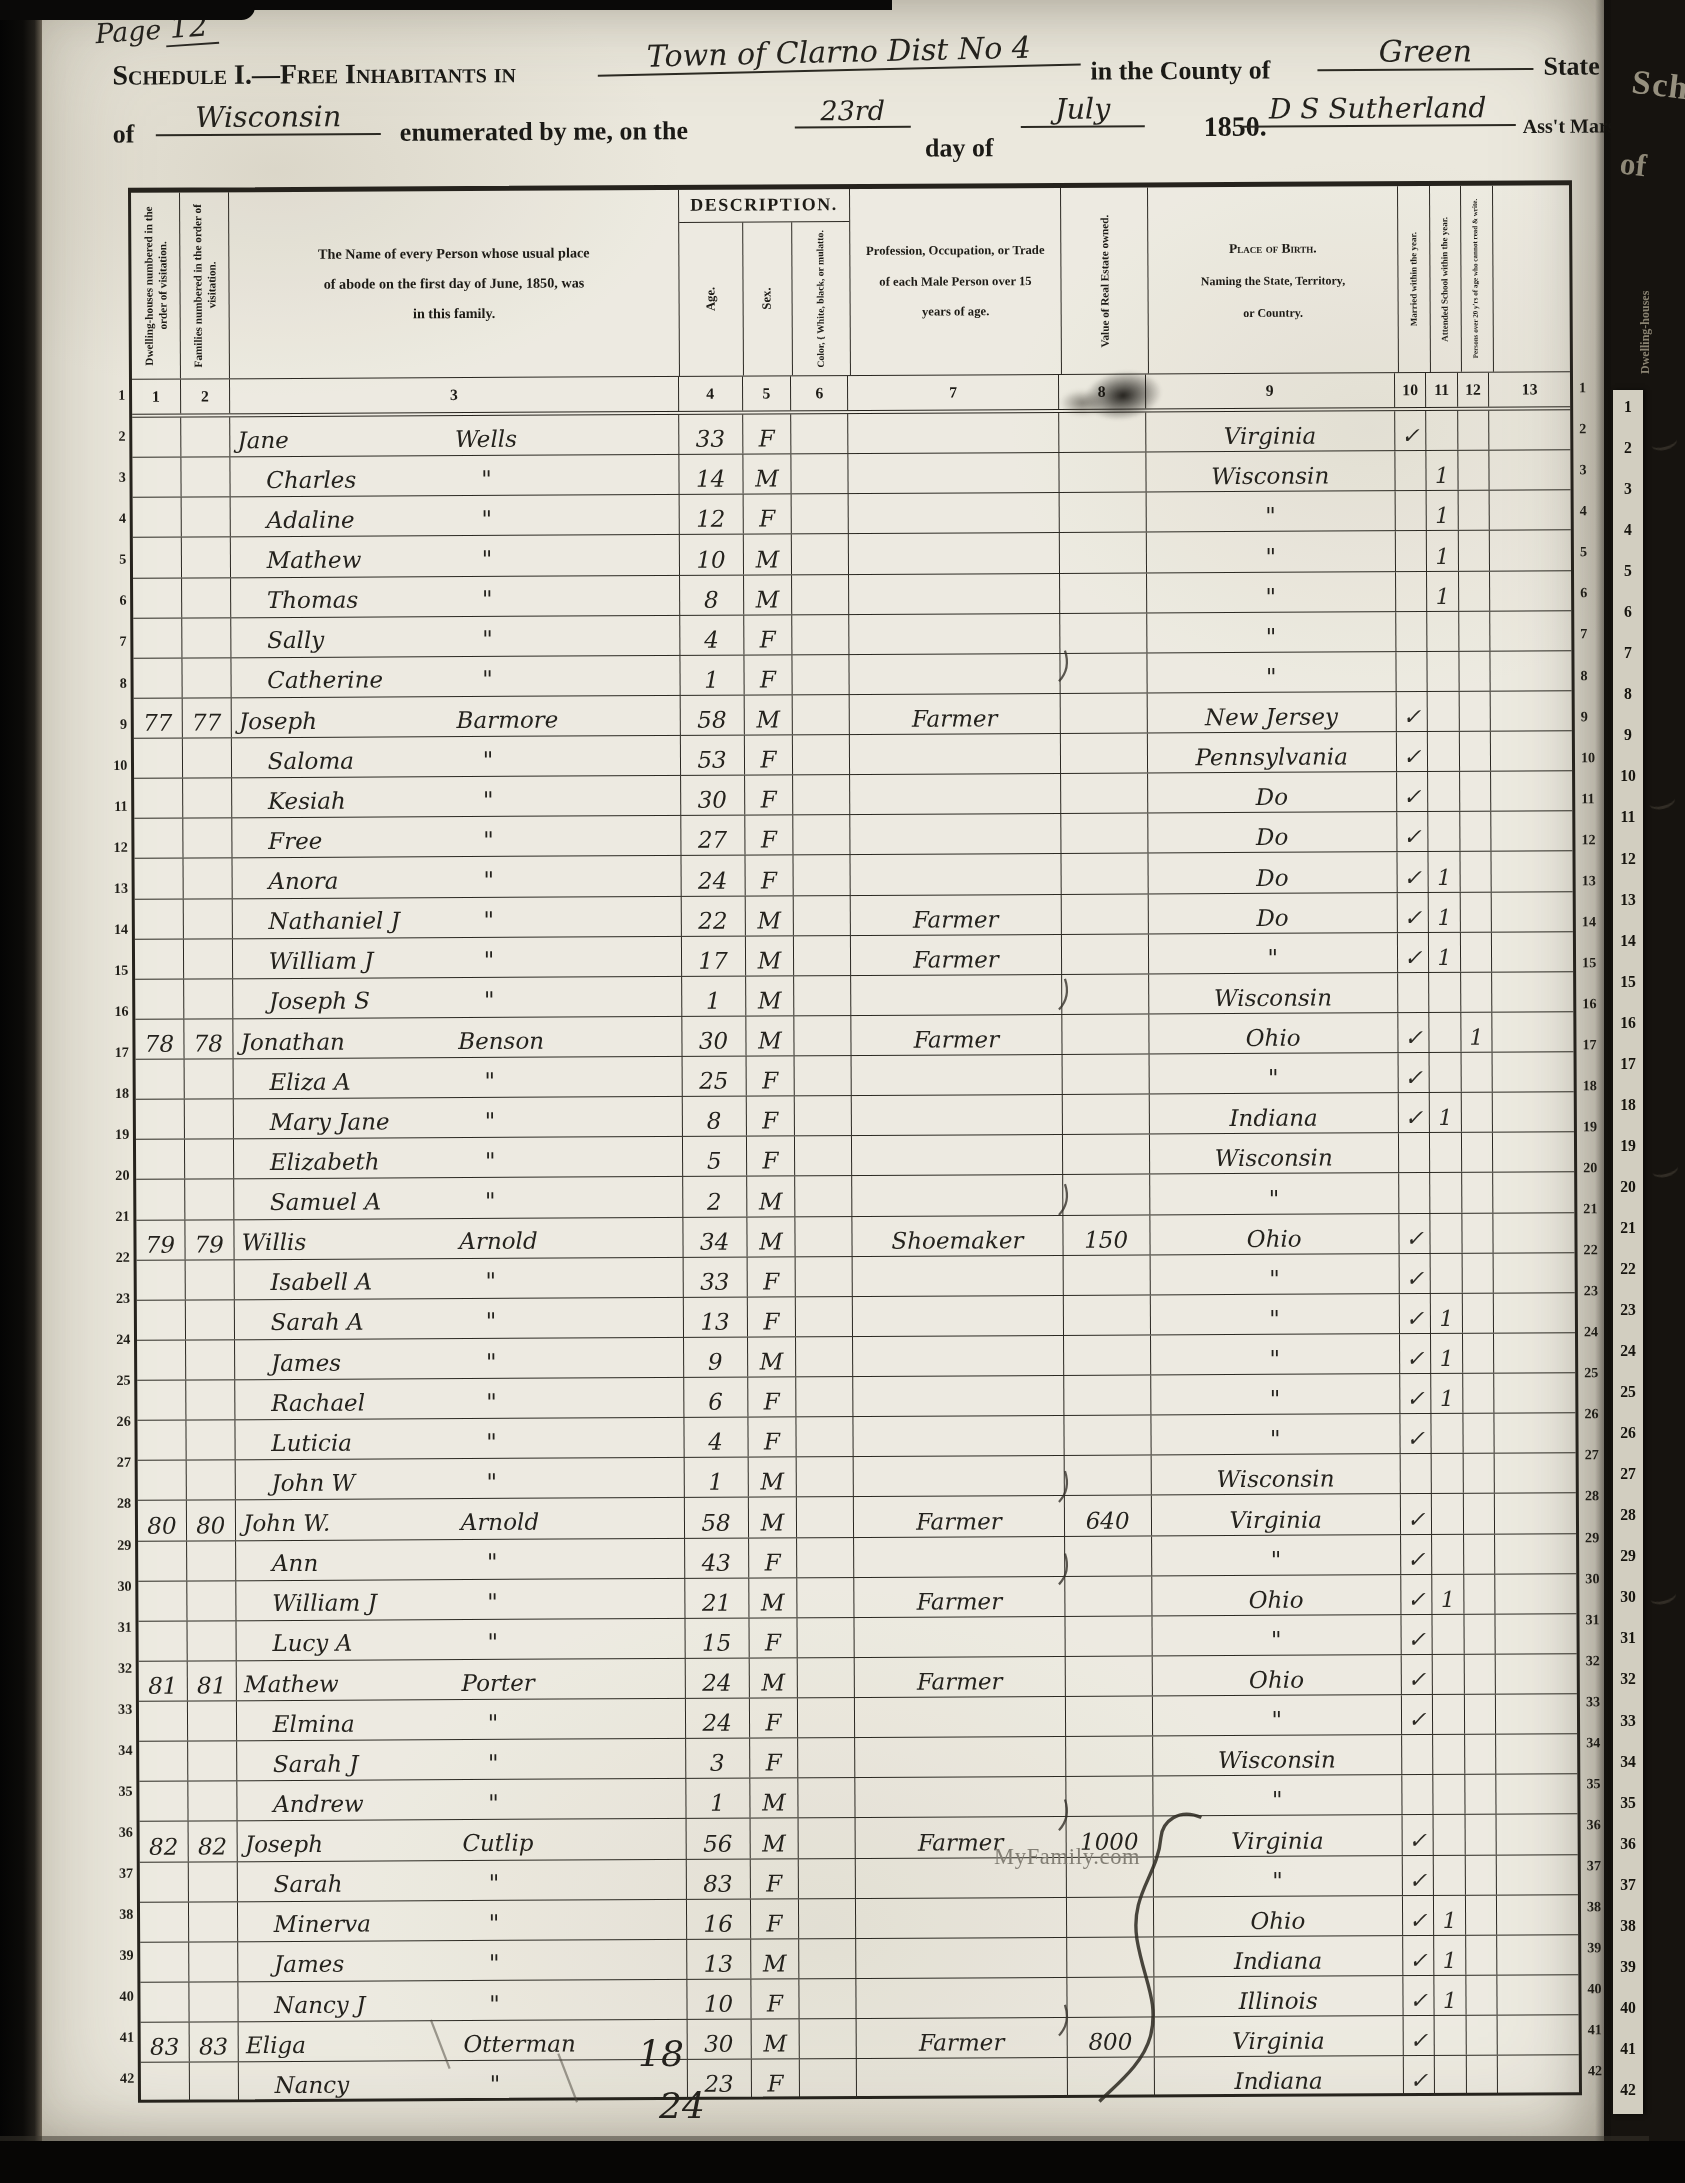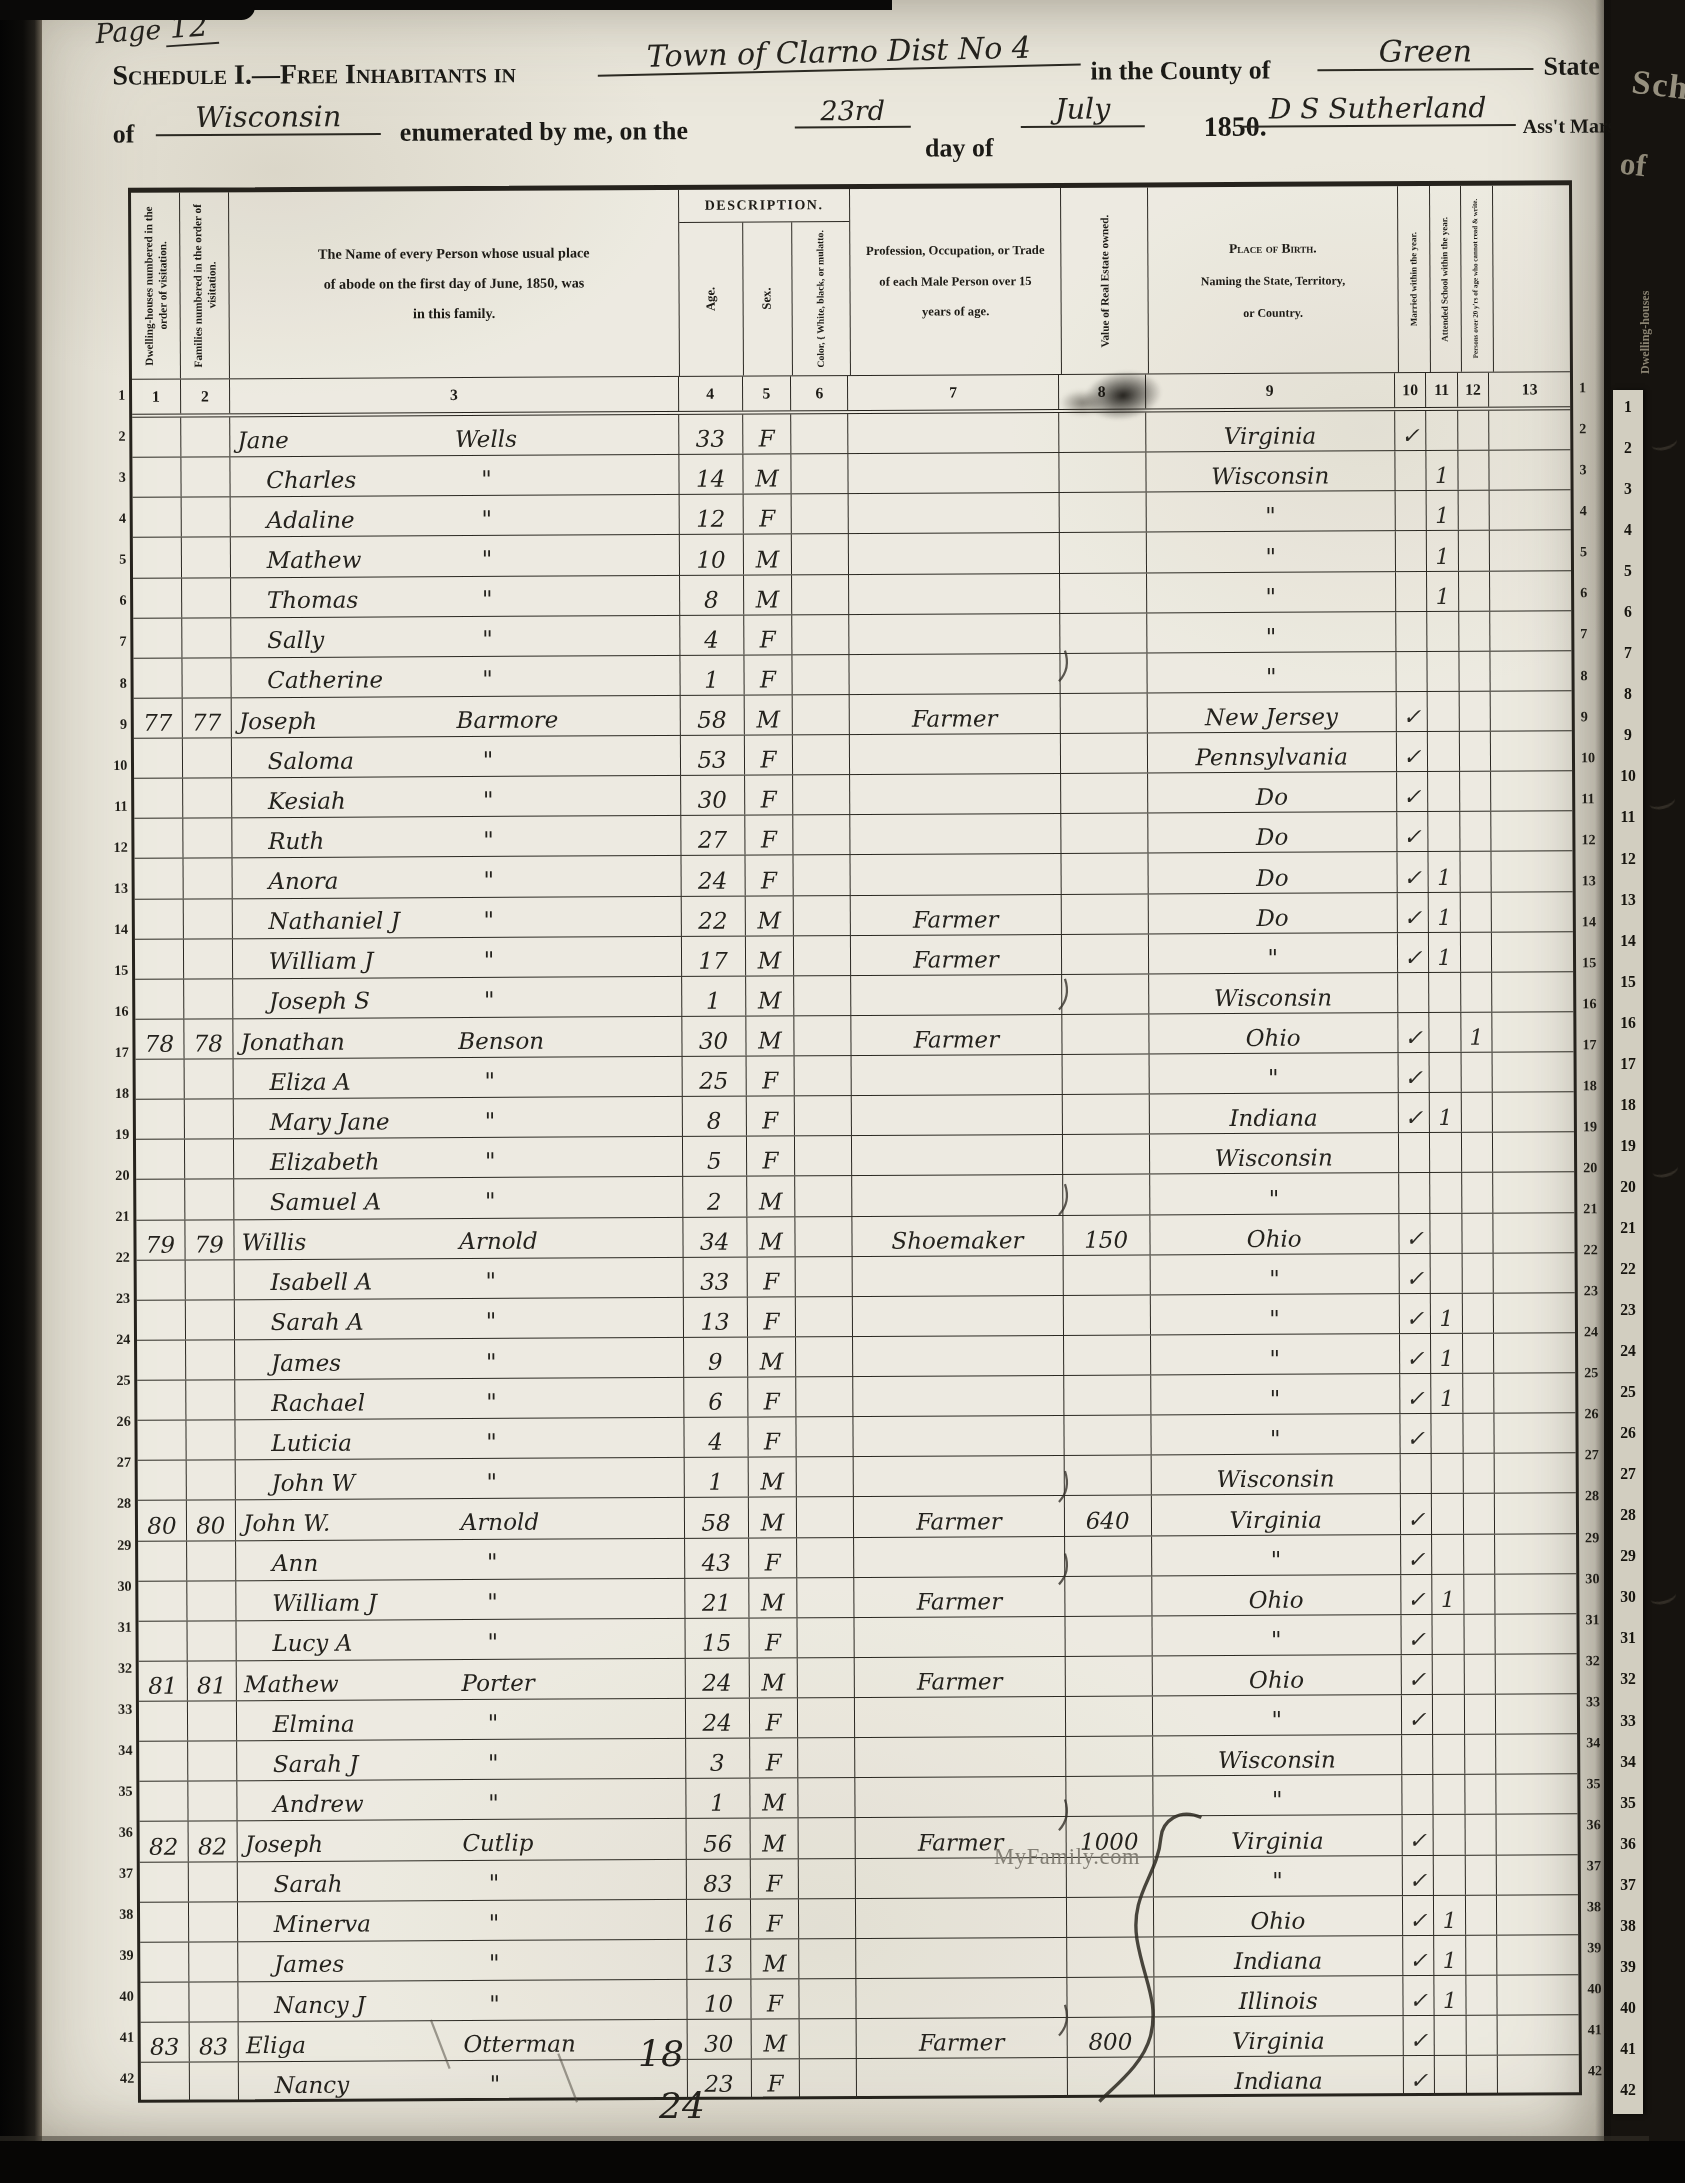--- a/index.html
+++ b/index.html
@@ -60,21 +60,21 @@
   .hc{box-sizing:border-box;border-right:1.5px solid #2b2822;display:flex;align-items:center;
       justify-content:center;overflow:hidden;}
   .vt{writing-mode:vertical-rl;transform:rotate(180deg);font-weight:bold;color:#1d1b16;
       text-align:center;line-height:1.25;}
   .c1{width:49px;} .c2{width:49px;} .c3{width:450px;} .c4{width:64px;} .c5{width:49px;} .c6{width:57px;}
   .c7{width:211px;} .c8{width:87px;} .c9{width:250px;} .c10{width:31.5px;} .c11{width:31.5px;} .c12{width:31.5px;}
   .c13{width:81px;border-right:none;}
   .desc-group{width:171px;box-sizing:border-box;border-right:1.5px solid #2b2822;display:flex;
     flex-direction:column;}
   .desc-label{height:31.5px;border-bottom:1.5px solid #2b2822;display:flex;align-items:center;
-    justify-content:center;font-weight:bold;font-size:14px;letter-spacing:1.5px;color:#1d1b16;}
+    justify-content:center;font-weight:bold;font-size:18px;letter-spacing:1.5px;color:#1d1b16;}
   .desc-cols{flex:1;display:flex;}
   .desc-cols .hc:last-child{border-right:none;}
   .htext{text-align:center;font-weight:bold;color:#1d1b16;}
   .numrow{height:34px;display:flex;border-top:1.5px solid #2b2822;border-bottom:4.5px double #26231d;}
   .numrow .nc{box-sizing:border-box;border-right:1.5px solid #2b2822;display:flex;align-items:center;
     justify-content:center;font-weight:bold;font-size:15.7px;color:#1d1b16;}
   .numrow .nc:last-child{border-right:none;}
   .tbody{height:1684px;display:flex;flex-direction:column;}
   .row{flex:1;display:flex;border-bottom:1.5px solid #2c2a23;}
   .row:last-child{border-bottom:none;}
@@ -680,21 +680,21 @@
     <div class="c c13"></div>
   </div>
             <div class="row">
     <div class="c c1">
                 <span class="hw"></span>
               </div>
     <div class="c c2">
                 <span class="hw"></span>
               </div>
     <div class="c c3 namecell">
-      <span class="hw given">Ruth</span>
+      <span class="hw given">Free</span>
       <span class="hw surname">"</span>
     </div>
     <div class="c c4 cell-center">
                 <span class="hw">27</span>
               </div>
     <div class="c c5 cell-center">
                 <span class="hw">F</span>
               </div>
     <div class="c c6"></div>
     <div class="c c7 occ">

